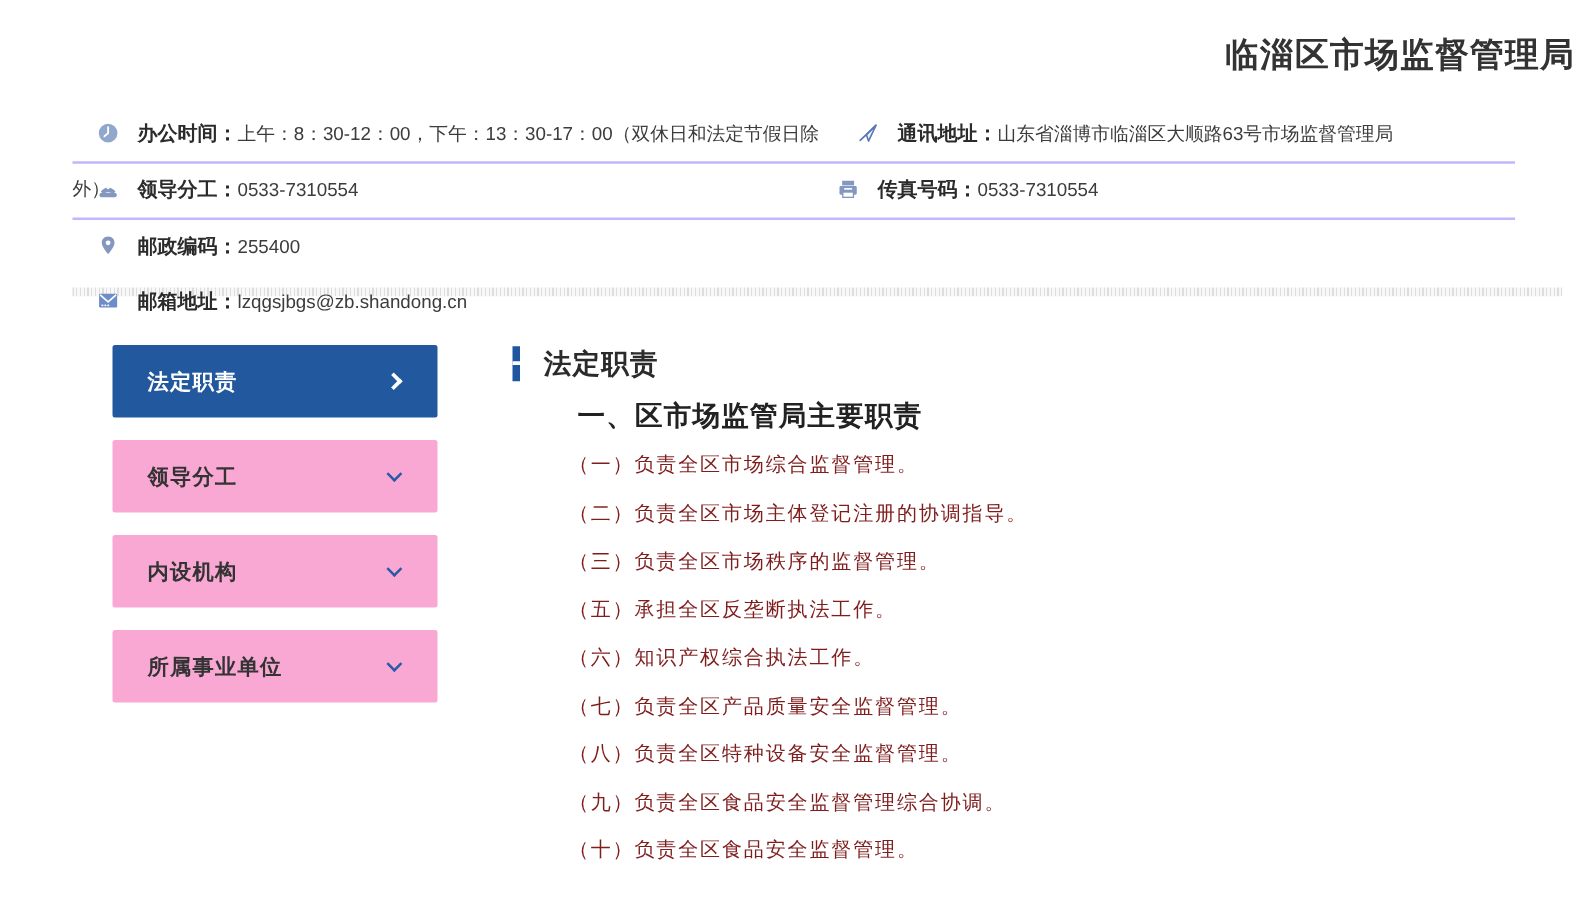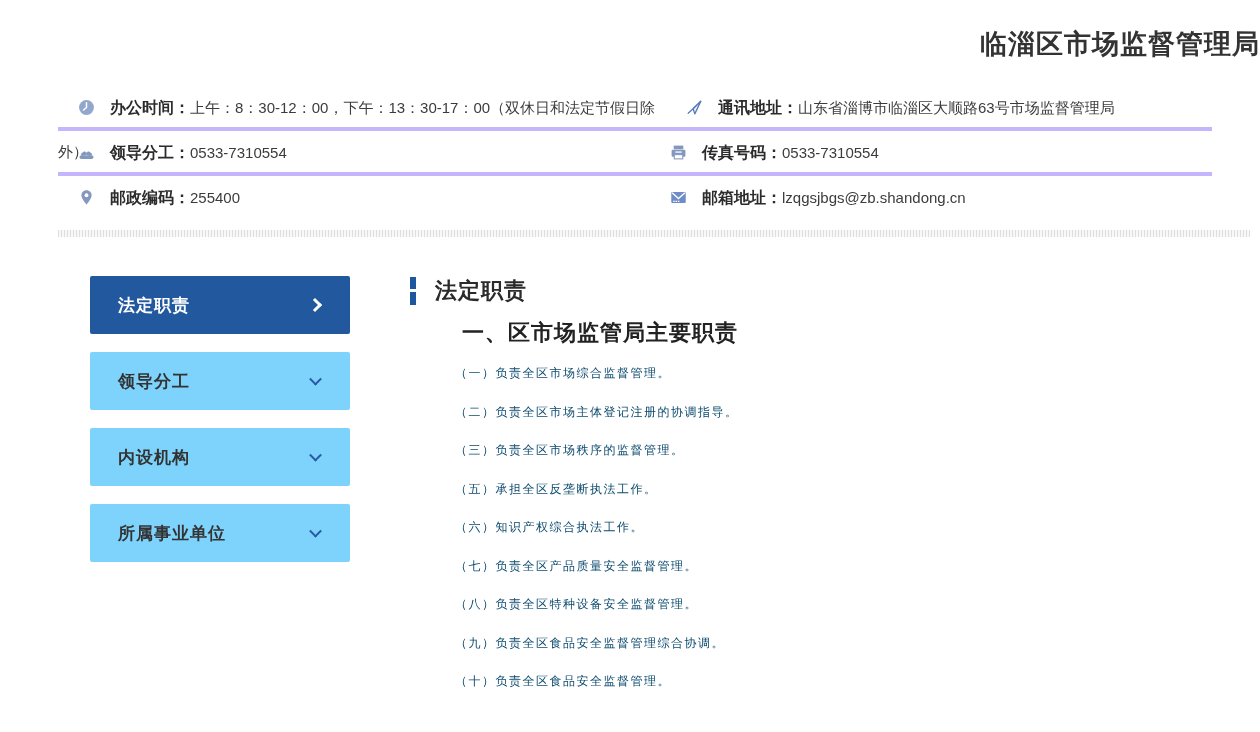--- a/index.html
+++ b/index.html
@@ -5,57 +5,57 @@
   * { margin:0; padding:0; box-sizing:border-box; }
   html,body { width:1260px; height:732px; background:#fff; overflow:hidden;
     font-family:"Liberation Sans","DejaVu Sans",sans-serif; color:#333; }
 
   .page { position:relative; width:1260px; height:732px; }
 
   
   .page-title { margin:26px 0 24px 60px; font-size:27px; font-weight:bold; color:#333; letter-spacing:1px;text-align:right; }
 
   .info-block { margin-left:58px; margin-right:48px; }
-  .info-row { display:flex; height:45px; border-bottom:4px solid #c4b5fd; }
-  .info-row.last { border-bottom:none; }
+  .info-row { display:flex; height:45px; border-bottom:2px solid #c4b5fd; }
+  .info-row.last { border-bottom:none;flex-direction:column; }
   .info-cell { position:relative; line-height:44px; height:44px; white-space:normal; }
   .info-cell.left  { width:592px; }
   .info-cell.left.wrapcell { width:608px; }
   .info-cell.right { flex:1; }
   .info-icon { display:inline-block; vertical-align:middle; margin-left:20px; margin-right:15px; width:17px; height:17px; position:relative; top:-1px; }
   .info-label { font-weight:bold; font-size:16px; color:#2b2b2b; }
   .info-value { font-size:15px; color:#3c3c3c; }
   .info-row .raised { position:relative; z-index:2; }
 
   .stripe-band { margin:9px 0 0 58px; width:1192px; height:7px;
     background:repeating-linear-gradient(90deg,#dedede 0 1px,#f8f8f8 1px 3px); }
 
   
   .content-wrap { display:flex; padding-left:90px; margin-top:39px; }
 
   .sidebar { width:260px; flex:0 0 260px; }
-  .side-item { position:relative; height:58px; margin-bottom:18px; background:#7dd3fc;
+  .side-item { position:relative; height:58px; margin-bottom:18px; background:#f9a8d4;
     border-radius:2px; display:flex; align-items:center; cursor:pointer; }
   .side-item .side-label { margin-left:28px; font-size:17px; font-weight:bold; color:#333; letter-spacing:1px; }
   .side-item.active { background:#22589e; }
   .side-item.active .side-label { color:#fff; }
   .chev { position:absolute; right:30px; top:50%; display:inline-block; width:9px; height:9px; }
   .chev.down { border-right:2px solid #2a5aa5; border-bottom:2px solid #2a5aa5;
     transform:translateY(-70%) rotate(45deg); }
   .chev.right { width:10px; height:10px; border-right:3px solid #fff; border-bottom:3px solid #fff;
     transform:translateY(-50%) rotate(-45deg); }
 
   .main { flex:1; margin-left:60px; padding-right:20px; }
   .section-head { display:flex; align-items:center; }
   .head-marker { width:6px; height:28px; margin-right:19px; position:relative; background:#1e56a0; }
   .head-marker::after { content:""; position:absolute; left:0; top:12px; width:6px; height:3px; background:#fff; }
   .section-title { font-size:22px; font-weight:bold; color:#2b2b2b; letter-spacing:1px; }
   .section-subtitle { margin:12px 0 6px 52px; font-size:22px; font-weight:bold; color:#222; letter-spacing:1px; }
   .duty-list { margin-left:45px; }
-  .duty-item { font-family:Liberation Sans, sans-serif; font-size:12px; color:#0c4a6e;
+  .duty-item { font-family:Liberation Mono, monospace; font-size:16px; color:#7f1d1d;
     line-height:38.5px; letter-spacing:1.5px; white-space:nowrap; }
 </style>
 </head>
 <body>
 
 <div class="page">
 
   <h1 class="page-title">临淄区市场监督管理局</h1>
 
   <div class="info-block">

